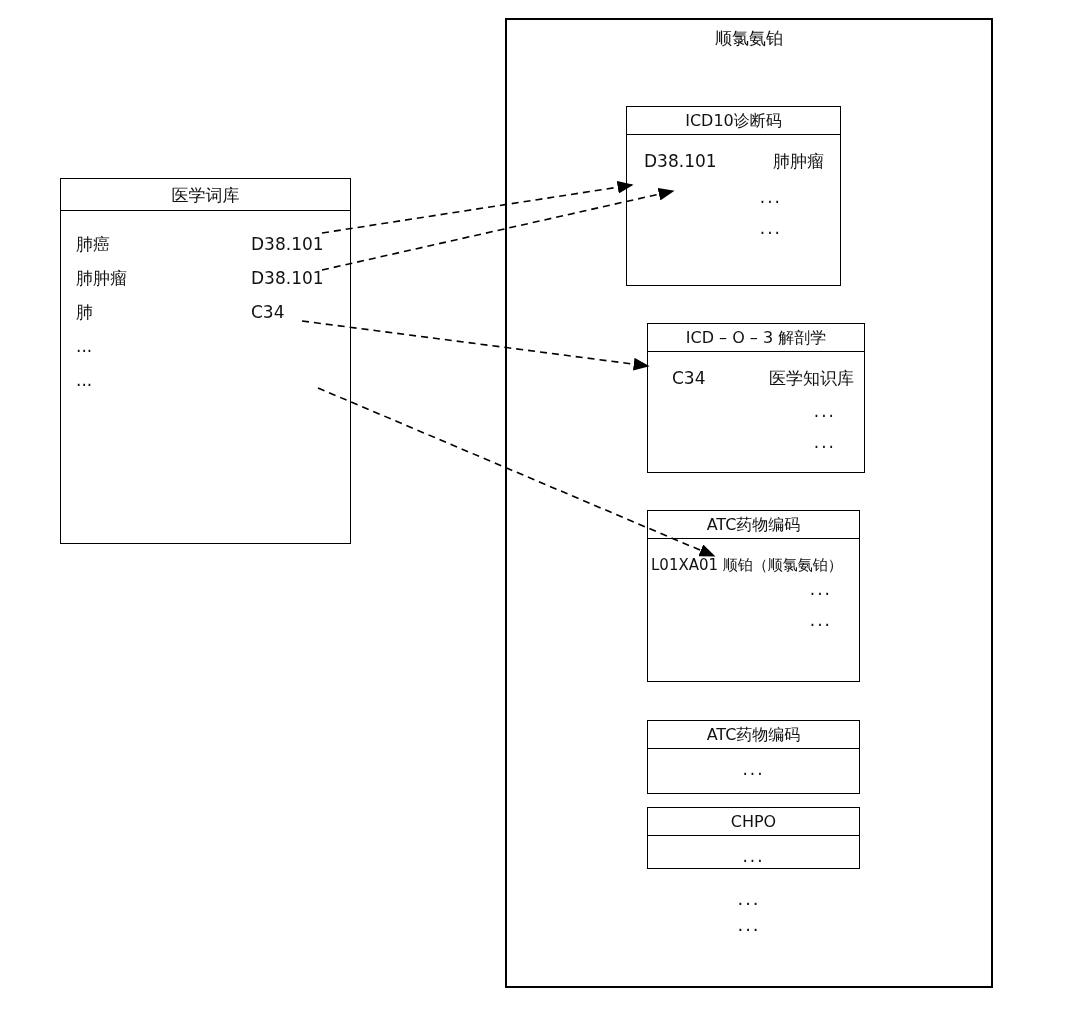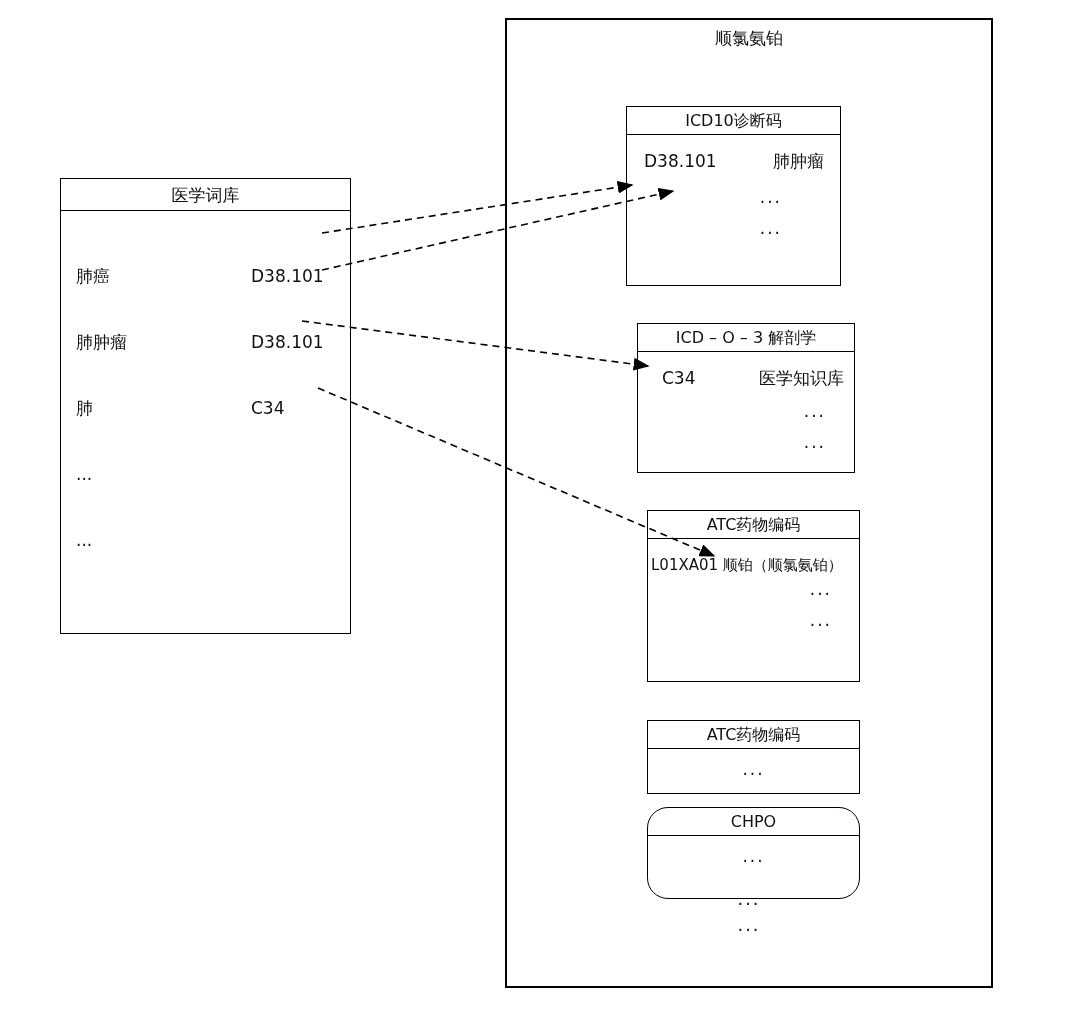--- a/index.html
+++ b/index.html
@@ -20,40 +20,39 @@
     left: 0; top: 0;
     width: 1080px; height: 1014px;
     z-index: 6;
     pointer-events: none;
   }
 
   
   .vocab-box {
     position: absolute;
     left: 60px; top: 178px;
-    width: 291px; height: 456px;
+    width: 291px; height: 366px;
     border: 1.6px solid #000;
     background: #fff;
     z-index: 2;
   }
   .vocab-title {
     height: 32px;
     line-height: 32px;
     text-align: center;
     font-size: 17px;
     border-bottom: 1.6px solid #000;
   }
   .vocab-body { padding: 16px 15px 0 15px; }
   .vrow {
     display: flex;
     align-items: center;
     height: 34px;
     font-size: 17px;
     white-space: nowrap;
-    margin-top: 32px;
   }
   .vrow .term { width: 175px; }
 
   
   .kb-container {
     position: absolute;
     left: 505px; top: 18px;
     width: 488px; height: 970px;
     border: 2px solid #000;
     background: #fff;
@@ -94,34 +93,34 @@
     letter-spacing: 2px;
     font-size: 17px;
   }
   .center-row { text-align: center; padding-right: 0 !important; }
 
   .icd10-box  { left: 119px; top: 86px;  width: 215px; height: 180px; }
   .icd10-box .kbox-body { padding-left: 17px; padding-right: 16px; }
   .icd10-box .dots-row  { padding-right: 42px; }
   .icd10-box .krow { margin-bottom: 12px; }
 
-  .icdo3-box  { left: 130px; top: 303px; width: 218px; height: 150px; }
+  .icdo3-box  { left: 140px; top: 303px; width: 218px; height: 150px; }
   .icdo3-box .kbox-body { padding-left: 24px; padding-right: 10px; }
   .icdo3-box .dots-row  { padding-right: 18px; }
 
   .atc1-box   { left: 140px; top: 490px; width: 213px; height: 172px; }
   .atc1-box .kbox-body { padding-left: 3px; padding-right: 3px; }
   .atc1-box .entry-row {
     height: 24px; line-height: 24px; margin-bottom: 0;
     font-size: 15px; white-space: nowrap;
   }
   .atc1-box .dots-row { padding-right: 24px; }
 
   .atc2-box   { left: 140px; top: 700px; width: 213px; height: 74px; }
-  .chpo-box   { left: 140px; top: 787px; width: 213px; height: 92px; border-radius: 21px; }
+  .chpo-box   { left: 140px; top: 787px; width: 213px; height: 62px; }
   .atc2-box .kbox-body, .chpo-box .kbox-body { padding-top: 8px; }
 
   .kb-bottom-dots {
     position: absolute;
     left: 0; width: 100%;
     text-align: center;
     font-size: 18px;
     letter-spacing: 2px;
   }
   .kb-bottom-dots.first  { top: 868px; }

